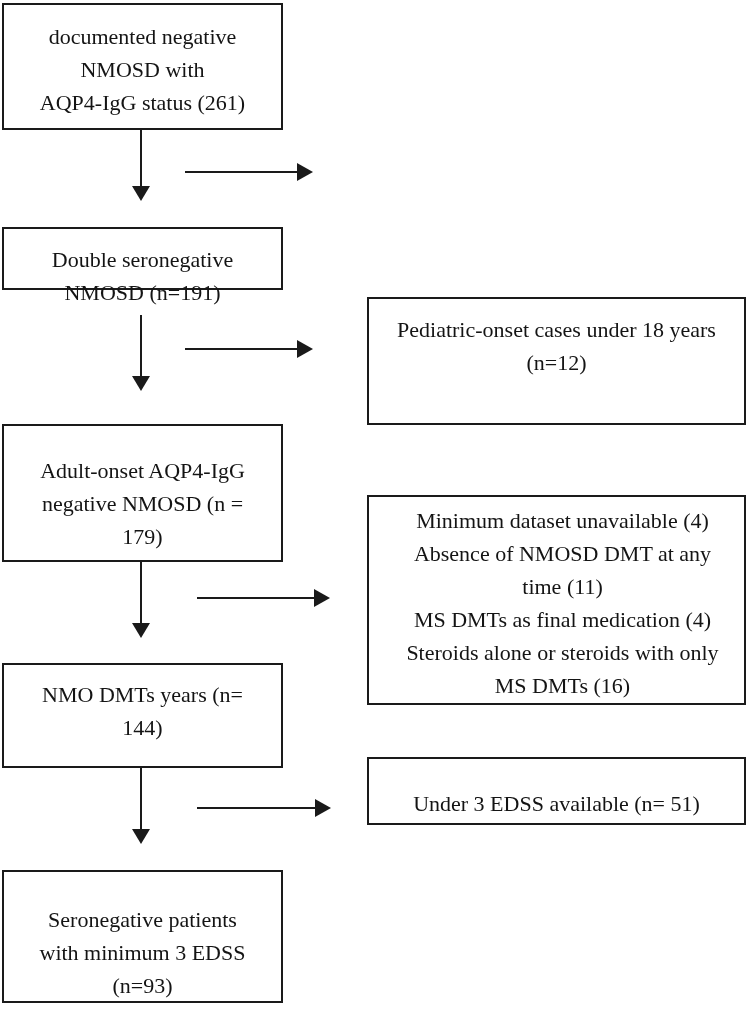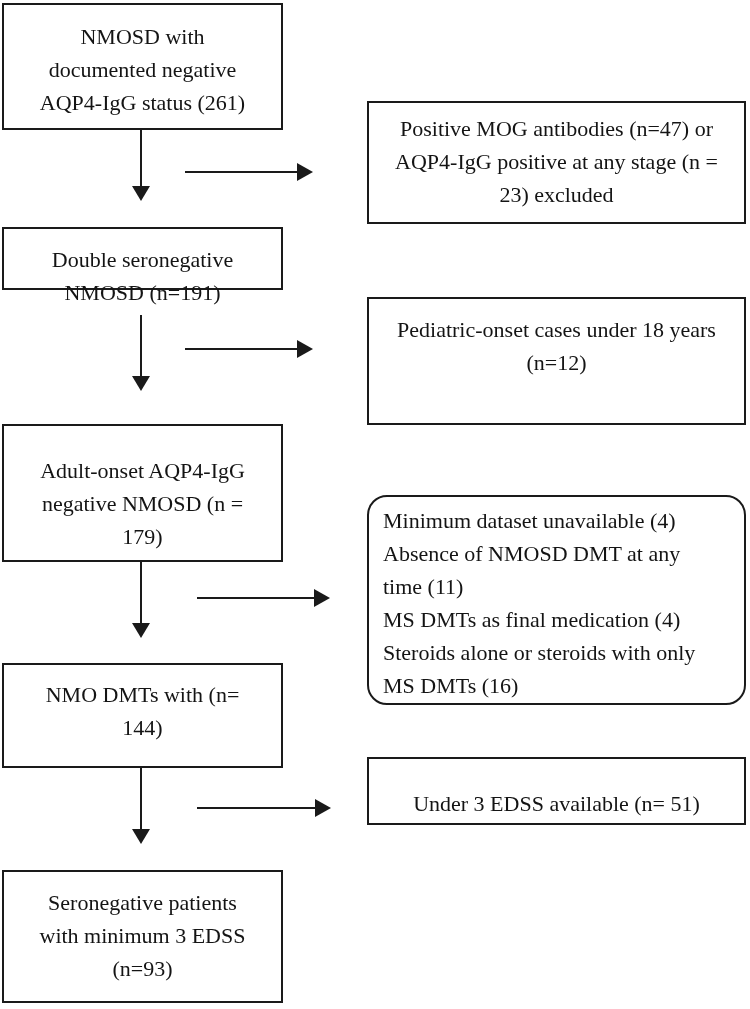--- a/index.html
+++ b/index.html
@@ -21,24 +21,23 @@
   .box {
     position: absolute;
     box-sizing: border-box;
     border: 2px solid #1a1a1a;
     background: #ffffff;
     text-align: center;
   }
   .left-col  { left: 2px;   width: 281px; }
   .right-col { left: 367px; width: 379px; }
   .align-left {
-    text-align: left;
+    text-align: center;
     padding-left: 14px;
     padding-right: 2px;
-    border-radius: 20px;
   }
   .box .line { white-space: nowrap; }
   .align-left .line { white-space: normal; }
 
   
   .varrow {
     position: absolute;
     left: 140px;
     width: 2px;
     background: #1a1a1a;
@@ -69,52 +68,47 @@
     border-bottom: 9px solid transparent;
     border-left: 16px solid #1a1a1a;
   }
 </style>
 </head>
 <body>
 
 <div class="canvas">
 
   <div class="box left-col" style="top:3px; height:127px; padding-top:15px;">
+    <div class="line">documented negative</div>
     <div class="line">NMOSD with</div>
-    <div class="line">documented negative</div>
     <div class="line">AQP4-IgG status (261)</div>
   </div>
 
   <div class="box left-col" style="top:227px; height:63px; padding-top:14px;">
     <div class="line">Double seronegative</div>
     <div class="line">NMOSD (n=191)</div>
   </div>
 
   <div class="box left-col" style="top:424px; height:138px; padding-top:28px;">
     <div class="line">Adult-onset AQP4-IgG</div>
     <div class="line">negative NMOSD (n =</div>
     <div class="line">179)</div>
   </div>
 
   <div class="box left-col" style="top:663px; height:105px; padding-top:13px;">
-    <div class="line">NMO DMTs with (n=</div>
+    <div class="line">NMO DMTs years (n=</div>
     <div class="line">144)</div>
   </div>
 
-  <div class="box left-col" style="top:870px; height:133px; padding-top:14px;">
+  <div class="box left-col" style="top:870px; height:133px; padding-top:31px;">
     <div class="line">Seronegative patients</div>
     <div class="line">with minimum 3 EDSS</div>
     <div class="line">(n=93)</div>
   </div>
 
-  <div class="box right-col" style="top:101px; height:123px; padding-top:9px;">
-    <div class="line">Positive MOG antibodies (n=47) or</div>
-    <div class="line">AQP4-IgG positive at any stage (n =</div>
-    <div class="line">23) excluded</div>
-  </div>
 
   <div class="box right-col" style="top:297px; height:128px; padding-top:14px;">
     <div class="line">Pediatric-onset cases under 18 years</div>
     <div class="line">(n=12)</div>
   </div>
 
   <div class="box right-col align-left" style="top:495px; height:210px; padding-top:7px;">
     <div class="line">Minimum dataset unavailable (4)</div>
     <div class="line">Absence of NMOSD DMT at any</div>
     <div class="line">time (11)</div>

